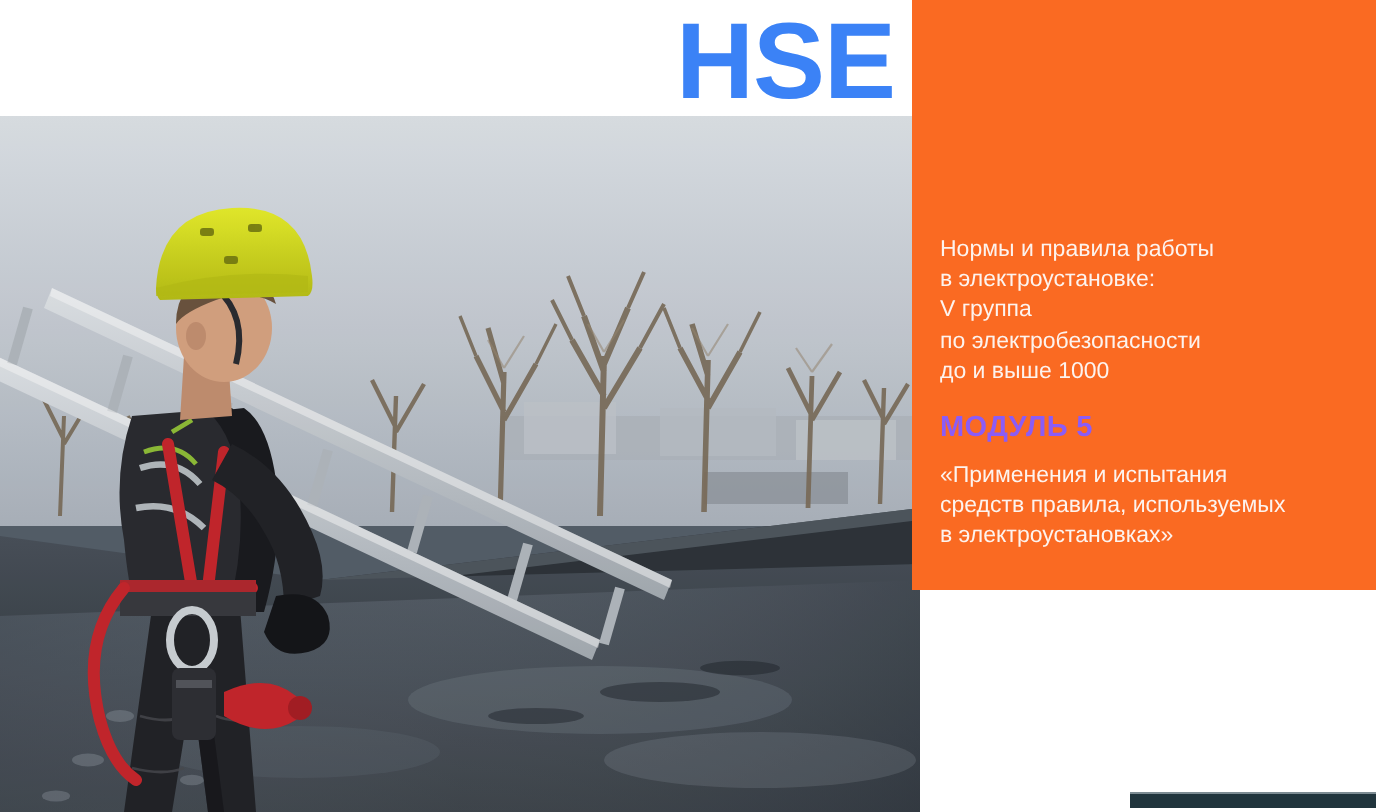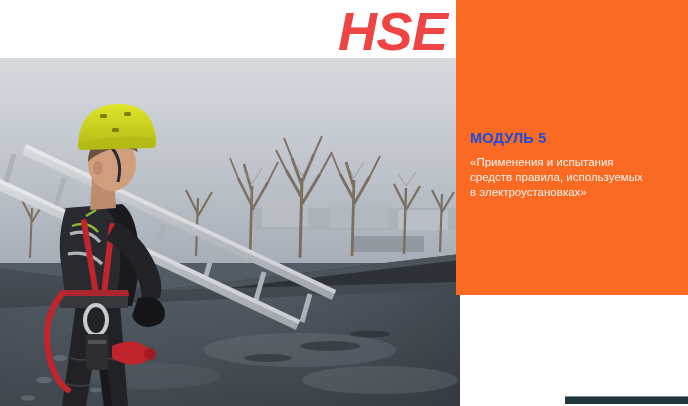--- a/index.html
+++ b/index.html
@@ -24,25 +24,24 @@
 
   
   .logo {
     position: absolute;
     left: 338px;
     top: 2px;
     font-size: 54px;
     font-weight: bold;
     letter-spacing: -0.5px;
     line-height: 58px;
-    color: #ef4444;
+    color: #3b82f6;
     font-family: "Liberation Sans", sans-serif;
     z-index: 6;
     white-space: nowrap;
-    font-style: italic;
   }
 
   
   .panel {
     position: absolute;
     left: 456px;
     top: 0;
     width: 232px;
     height: 295px;
     background: #FA6A22;
@@ -61,21 +60,21 @@
     line-height: 15.2px;
     color: #fdf3ee;
     white-space: pre-line;
     margin: 0;
   }
   .module {
     font-size: 14.5px;
     font-weight: bold;
     line-height: 19px;
     margin: 11px 0 7px 0;
-    color: #1d4ed8;
+    color: #8b5cf6;
     letter-spacing: 0.2px;
   }
   .quote {
     font-size: 11.5px;
     line-height: 15.2px;
     color: #fdf3ee;
     white-space: pre-line;
     margin: 0;
   }
 
@@ -272,20 +271,25 @@
         <rect x="0" y="0" width="460" height="348" fill="#000000" opacity="0.04"></rect>
       </g>
     </svg>
   </div>
 
   <div class="panel"></div>
 
   <div class="logo">HSE</div>
 
   <div class="panel-body">
+    <p class="lede">Нормы и правила работы
+в электроустановке:
+V группа
+по электробезопасности
+до и выше 1000</p>
     <div class="module">МОДУЛЬ 5</div>
     <p class="quote">«Применения и испытания
 средств правила, используемых
 в электроустановках»</p>
   </div>
 
   <div class="bottom-bar"></div>
 
 </div>
 

